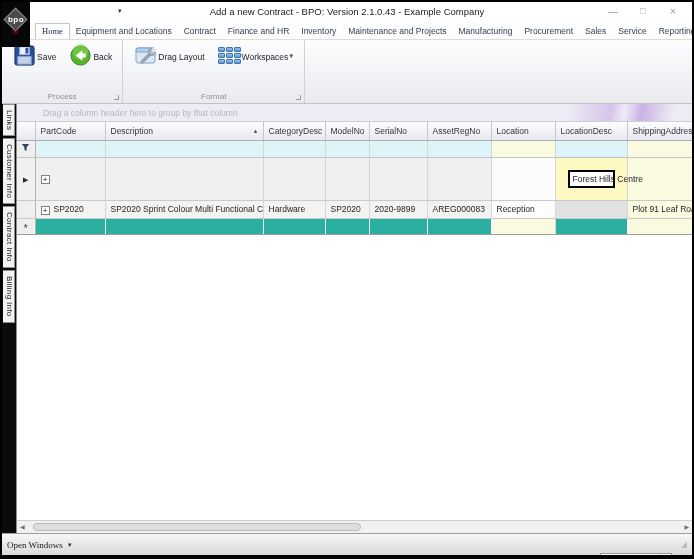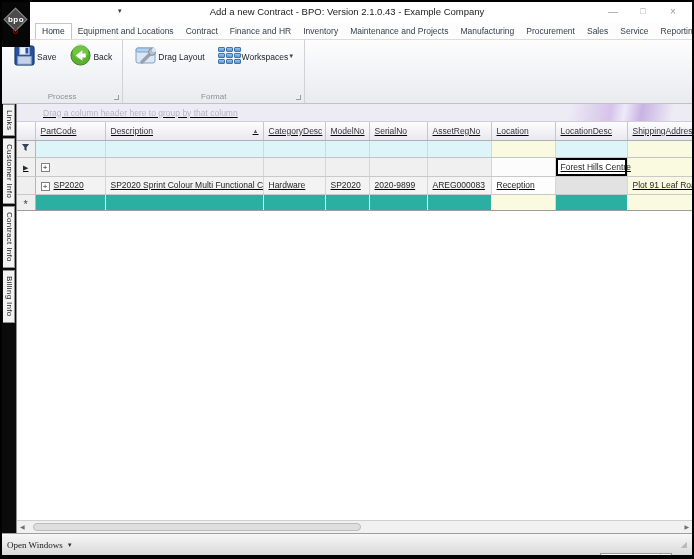--- a/index.html
+++ b/index.html
@@ -26,21 +26,21 @@
   .title-text{ position:absolute; left:0; right:0; top:4px; text-align:center;
     font-size:9.5px; color:#1a1a1a; }
   .win-btns{ position:absolute; right:4px; top:2px; display:flex; }
   .win-btn{ width:30px; height:15px; text-align:center; color:#9b9b9b; font-size:10px; line-height:15px; }
   .win-btn.max{ font-size:9px; }
 
   
   .tabrow{ height:18px; background:#fdfdfd; display:flex; align-items:flex-end;
     padding-left:33px; border-bottom:1px solid #dcdcdc; flex:0 0 auto; }
   .rtab{ font-size:8.5px; color:#35404e; padding:2px 6px 3px; white-space:nowrap; }
-  .rtab.active{ background:#fff; border:1px solid #c6c6c6; border-bottom:none; color:#17273d; }
+  .rtab.active{ background:#fff; border:1px solid #c6c6c6; border-bottom:none; color:#17273d;font-family:Liberation Serif, serif; }
 
   
   .ribbon{ height:64px; background:linear-gradient(#fdfdfe,#e9ebef);
     border-bottom:1px solid #c2c2c2; display:flex; flex:0 0 auto; }
   .rgroup{ display:flex; flex-direction:column; border-right:1px solid #d2d2d6; position:relative; }
   .rgroup .btns{ flex:1; display:flex; align-items:flex-start; padding:3px 10px 0; gap:12px; }
   .rbtn{ display:flex; align-items:center; font-size:8.5px; color:#20262e;
     min-width:34px; }
   .rbtn .ric{ width:25px; height:25px; display:flex; align-items:center; justify-content:center; }
   .rbtn .blabel{ margin-top:2px; white-space:nowrap; }
@@ -53,21 +53,21 @@
   
   .ws-grid{ display:grid; grid-template-columns:repeat(3,7px); grid-template-rows:repeat(3,5px); gap:1px;}
   .ws-grid i{ background:linear-gradient(#9cc3e8,#5b97d2); border:1px solid #3e77ae; border-radius:1px; }
 
   
   .main{ flex:1; display:flex; min-height:0; background:#fff; }
   .side-strip{ width:14px; background:#0b0b0b; display:flex; flex-direction:column; align-items:center; flex:0 0 auto;}
   .side-tab{ writing-mode:vertical-rl; background:#f3f3f3; border:1px solid #8f8f8f; border-left:none;
     width:12px; padding:5px 0; margin-bottom:2px; font-size:8px; color:#222; text-align:center;
     letter-spacing:.3px; }
-  .grid-wrap{ flex:1; display:flex; flex-direction:column; min-width:0; border-left:1px solid #8f8f8f; background:#fff;text-decoration:underline;}
+  .grid-wrap{ flex:1; display:flex; flex-direction:column; min-width:0; border-left:1px solid #8f8f8f; background:#fff;}
 
   .group-panel{ height:18px; background:#edebf4; position:relative; overflow:hidden;
     display:flex; align-items:center; flex:0 0 auto; border-bottom:1px solid #cfcdd8;}
   .group-hint{ margin-left:26px; font-size:8.5px; color:#b8b5c4; }
   .swoosh{ position:absolute; right:0; top:0; height:100%; width:170px;
     background:linear-gradient(100deg, rgba(237,235,244,0) 28%, rgba(190,156,223,.5) 52%,
       rgba(240,233,249,.7) 60%, rgba(172,131,214,.55) 70%, rgba(237,235,244,0) 88%); }
 
   table.grid{ border-collapse:collapse; table-layout:fixed; width:676px; flex:0 0 auto; }
   .grid th{ height:18px; background:linear-gradient(#fdfdfe,#e8e8ef); border-right:1px solid #c6c6cd;
@@ -82,21 +82,21 @@
     white-space:nowrap; overflow:hidden; }
   td.rowhdr{ background:#efefef; border-right:1px solid #b5b5b5; text-align:center; padding:0; }
 
   tr.filter-row td{ height:17px; background:#ddf5f9; border-bottom:1px solid #c4c4c4; }
   tr.filter-row td.cream{ background:#fafae0; }
   tr.filter-row td.rowhdr{ background:#efefef; }
 
   tr.group-row td{ height:18px; background:#f0f0f0; border-bottom:1px solid #c9c9c9; }
   tr.group-row td.white{ background:#fcfcfc; }
   tr.group-row td.cream{ background:#fafae0; }
-  tr.group-row td.editcell{ padding:0; background:#d946ef; overflow:visible; }
+  tr.group-row td.editcell{ padding:12px; background:#fef9c3; overflow:visible; }
   .editbox{ height:18px; border:2px solid #000; background:#fff; font-size:8.5px;
     display:flex; align-items:center; padding-left:3px; }
 
   tr.data-row td{ height:18px; background:#f3f3f4; border-bottom:1px solid #c9c9c9; }
   tr.data-row td.white{ background:#fdfdfd; }
   tr.data-row td.gray{ background:#e2e2e2; }
   tr.data-row td.cream{ background:#fafae0; }
   tr.data-row td.rowhdr{ background:#efefef; }
 
   tr.new-row td{ height:16px; background:#2bafa0; border-right:1px solid rgba(255,255,255,.3);

